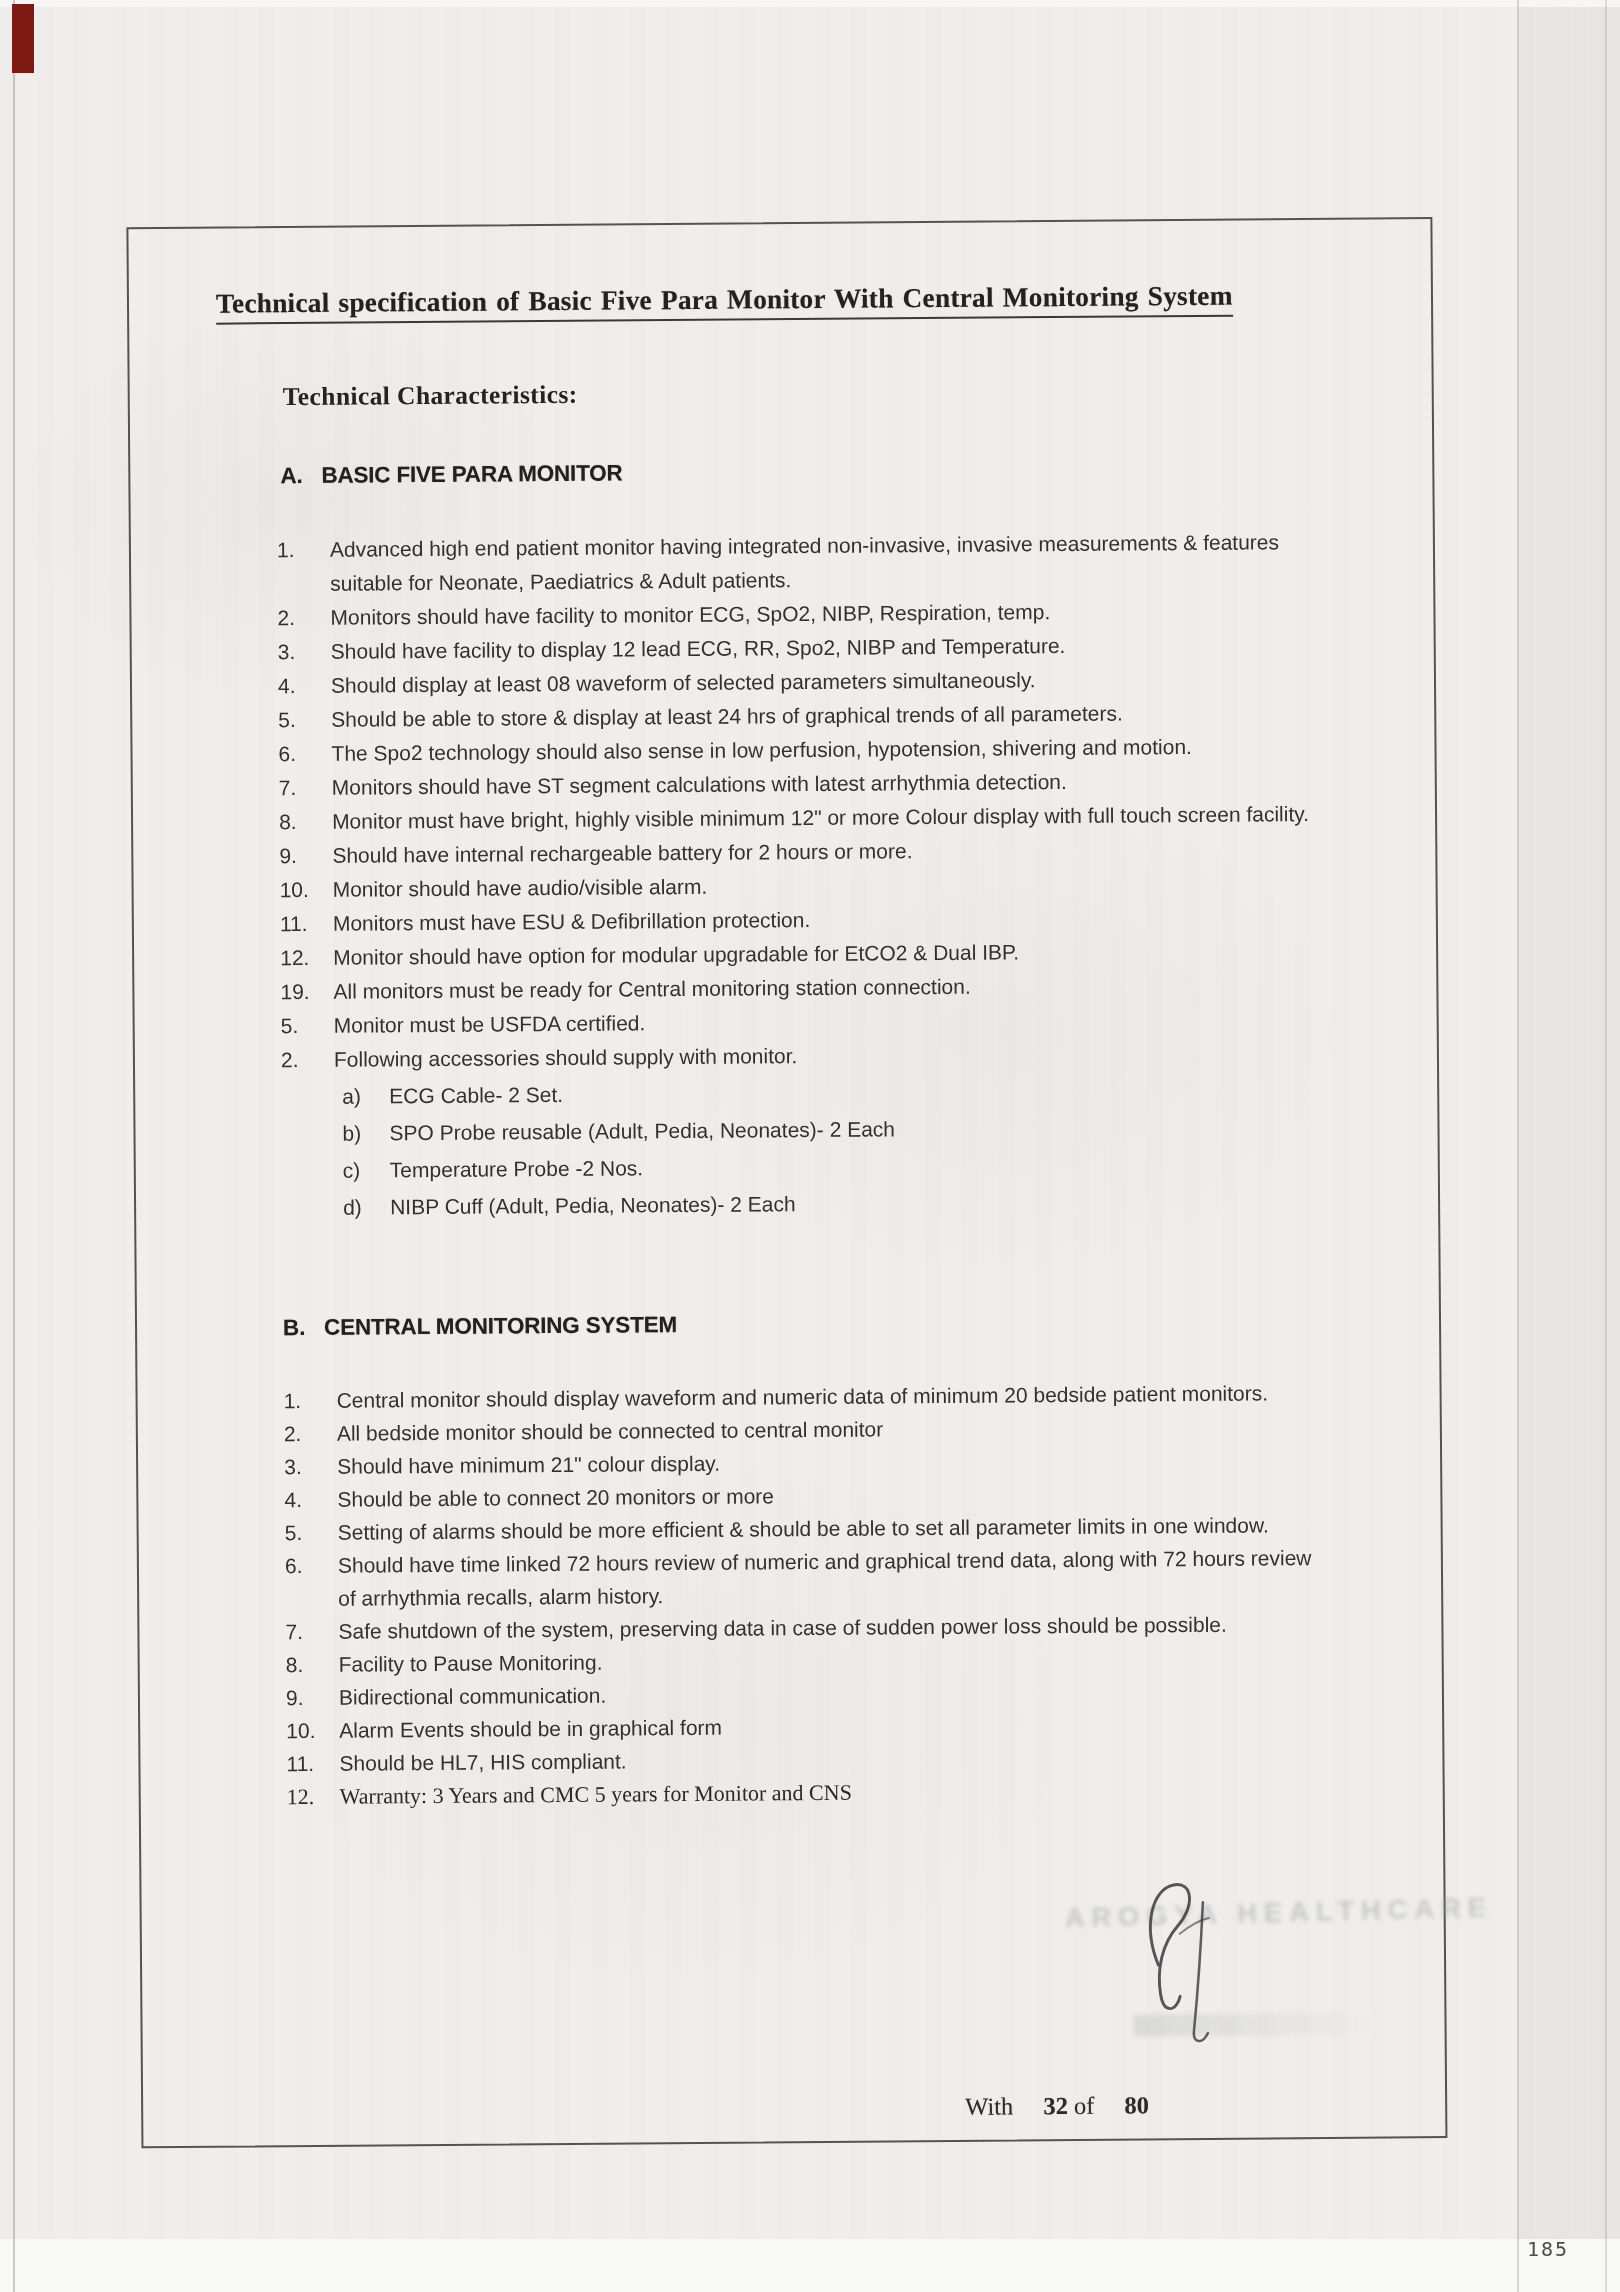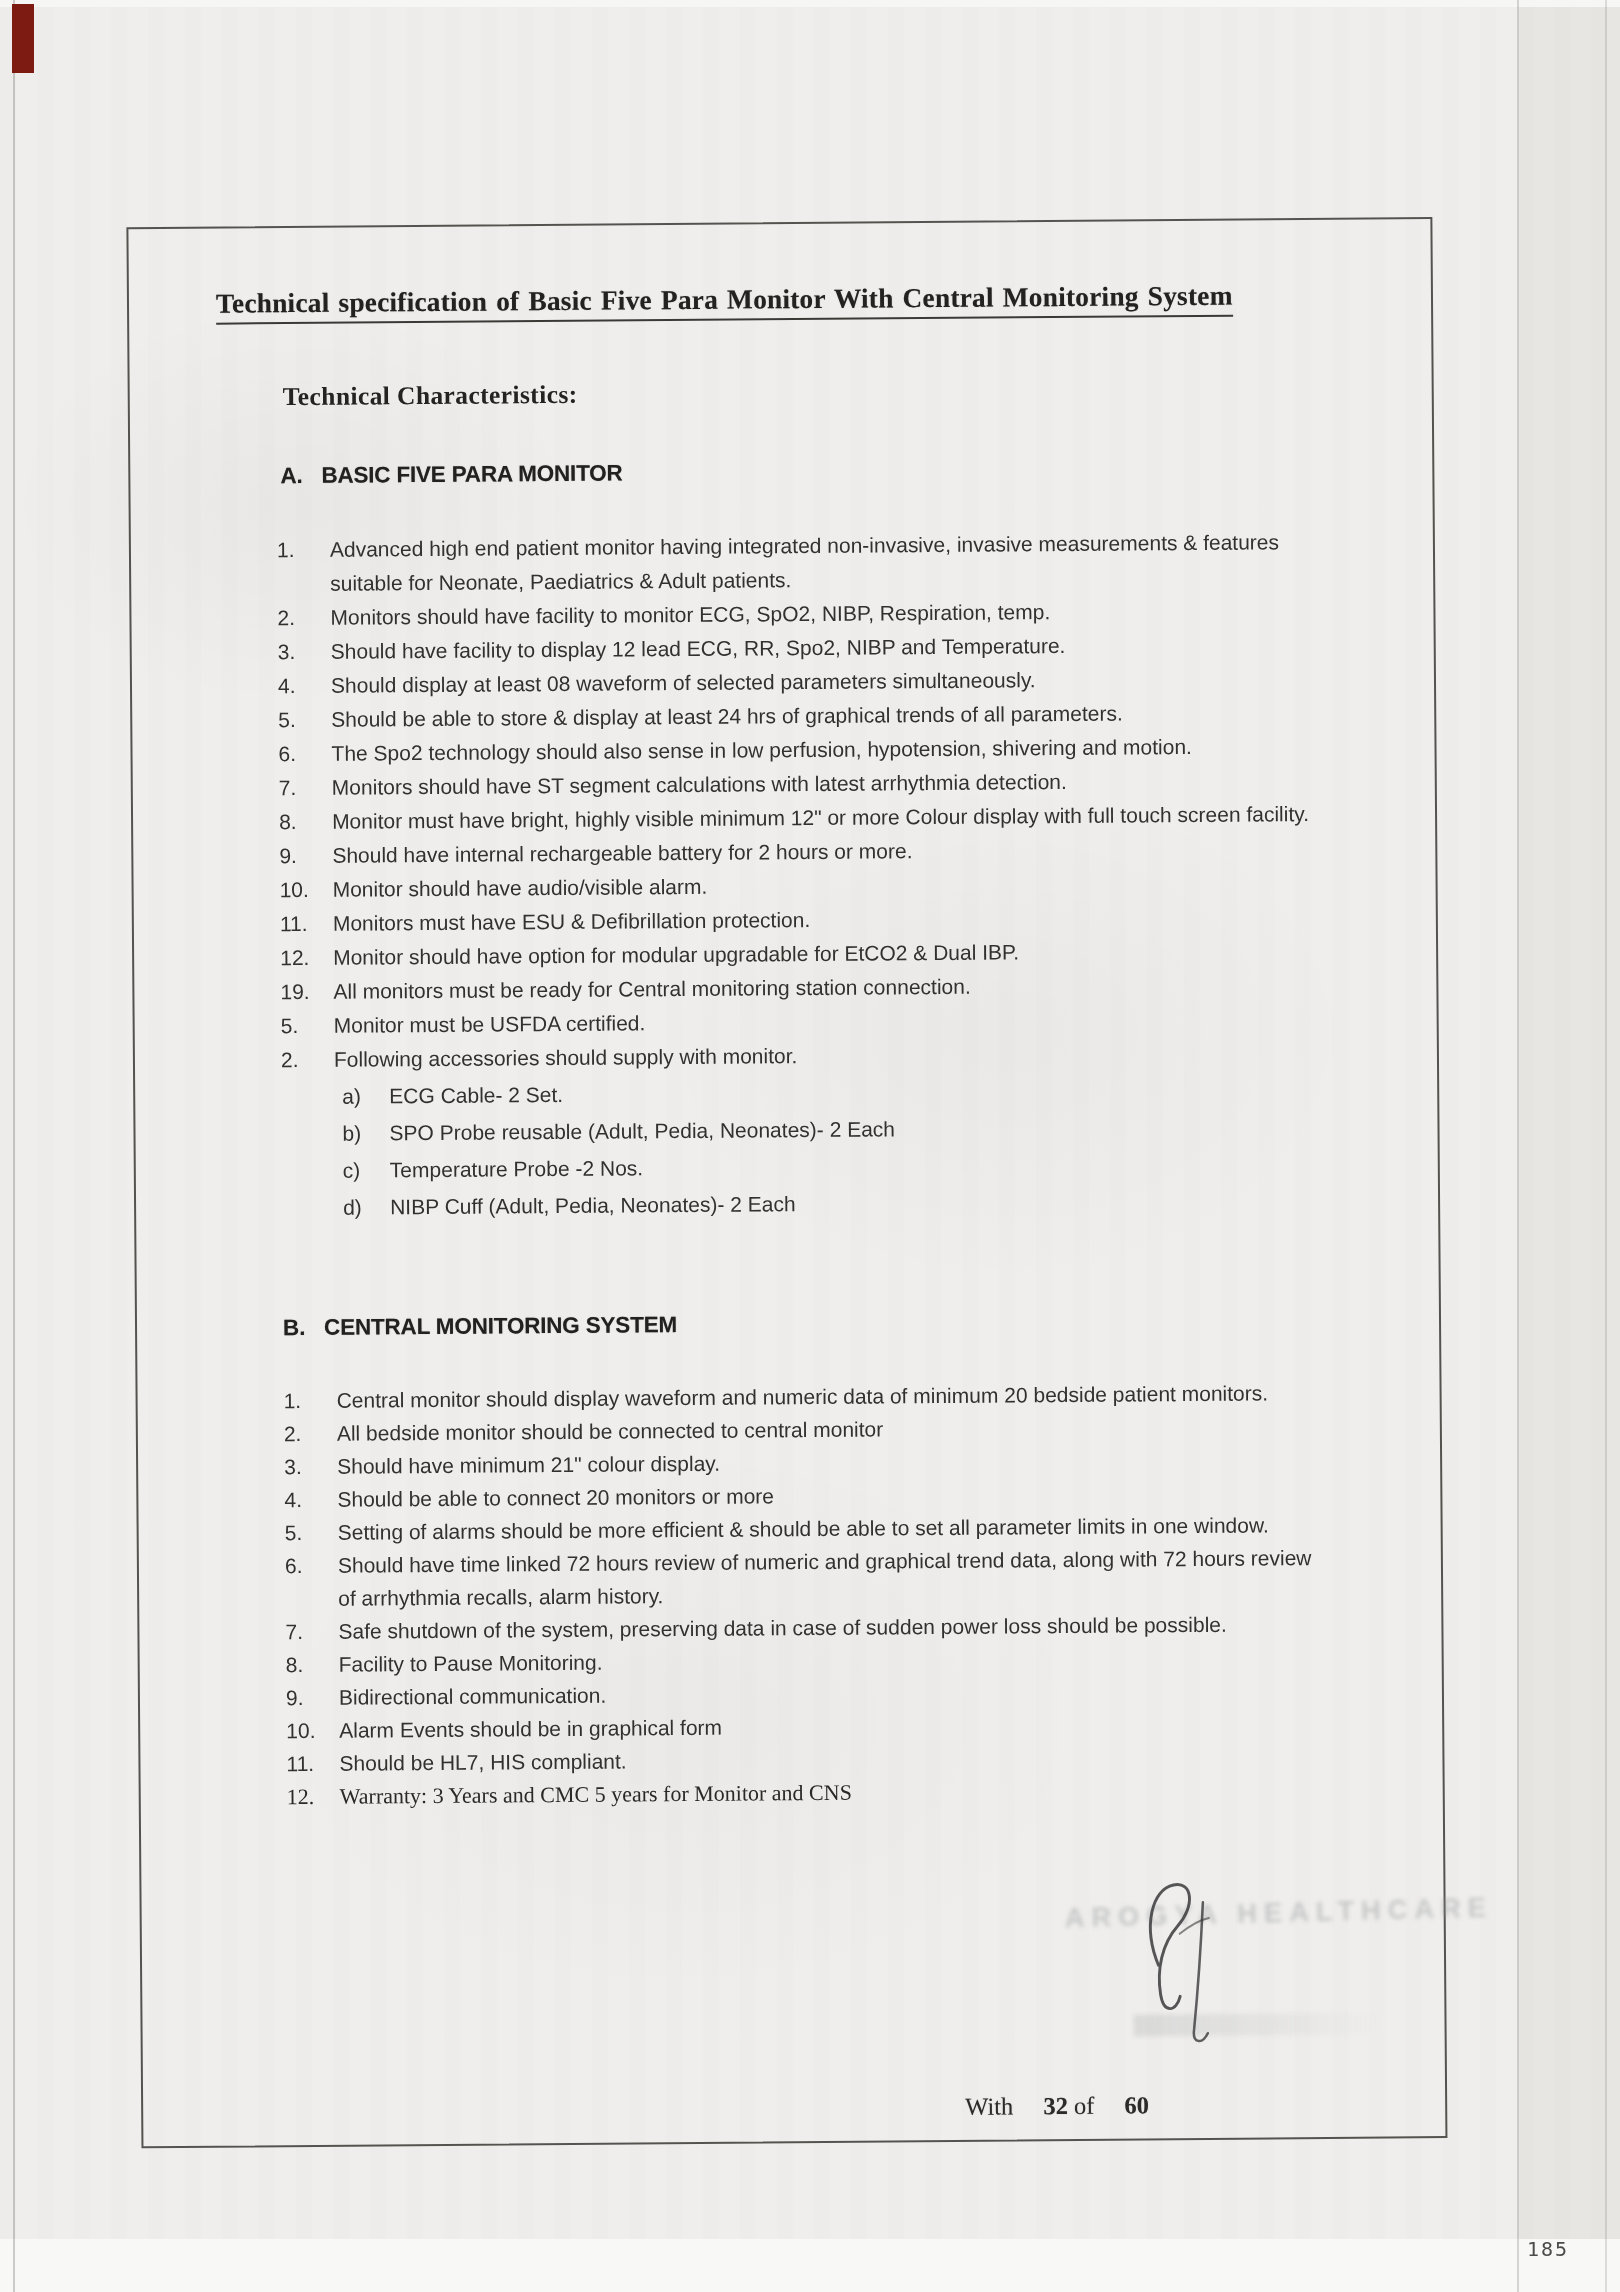--- a/index.html
+++ b/index.html
@@ -227,19 +227,19 @@
     <svg id="signature" width="127" height="176" viewBox="0 0 130 180">
       <path d="M28,92 C12,52 22,14 44,10 C64,6 66,32 48,52 C32,70 26,96 30,122 C33,142 46,140 50,124" fill="none" stroke="#3a3a3c" stroke-width="3" stroke-linecap="round" opacity="0.85"></path>
       <path d="M74,28 C72,66 68,120 64,158 C62,172 72,174 78,162" fill="none" stroke="#3a3a3c" stroke-width="2.6" stroke-linecap="round" opacity="0.8"></path>
       <path d="M50,60 C60,52 70,46 80,44" fill="none" stroke="#3a3a3c" stroke-width="2" stroke-linecap="round" opacity="0.6"></path>
     </svg>
 
     <div id="footerPage">
       <span>With</span>
       <b>32</b>
       <span>of</span>
-      <b>60</b>
+      <b>80</b>
     </div>
   </div>
 
   <div id="scanNum">185</div>
 </div>
 
 
 </body></html>

